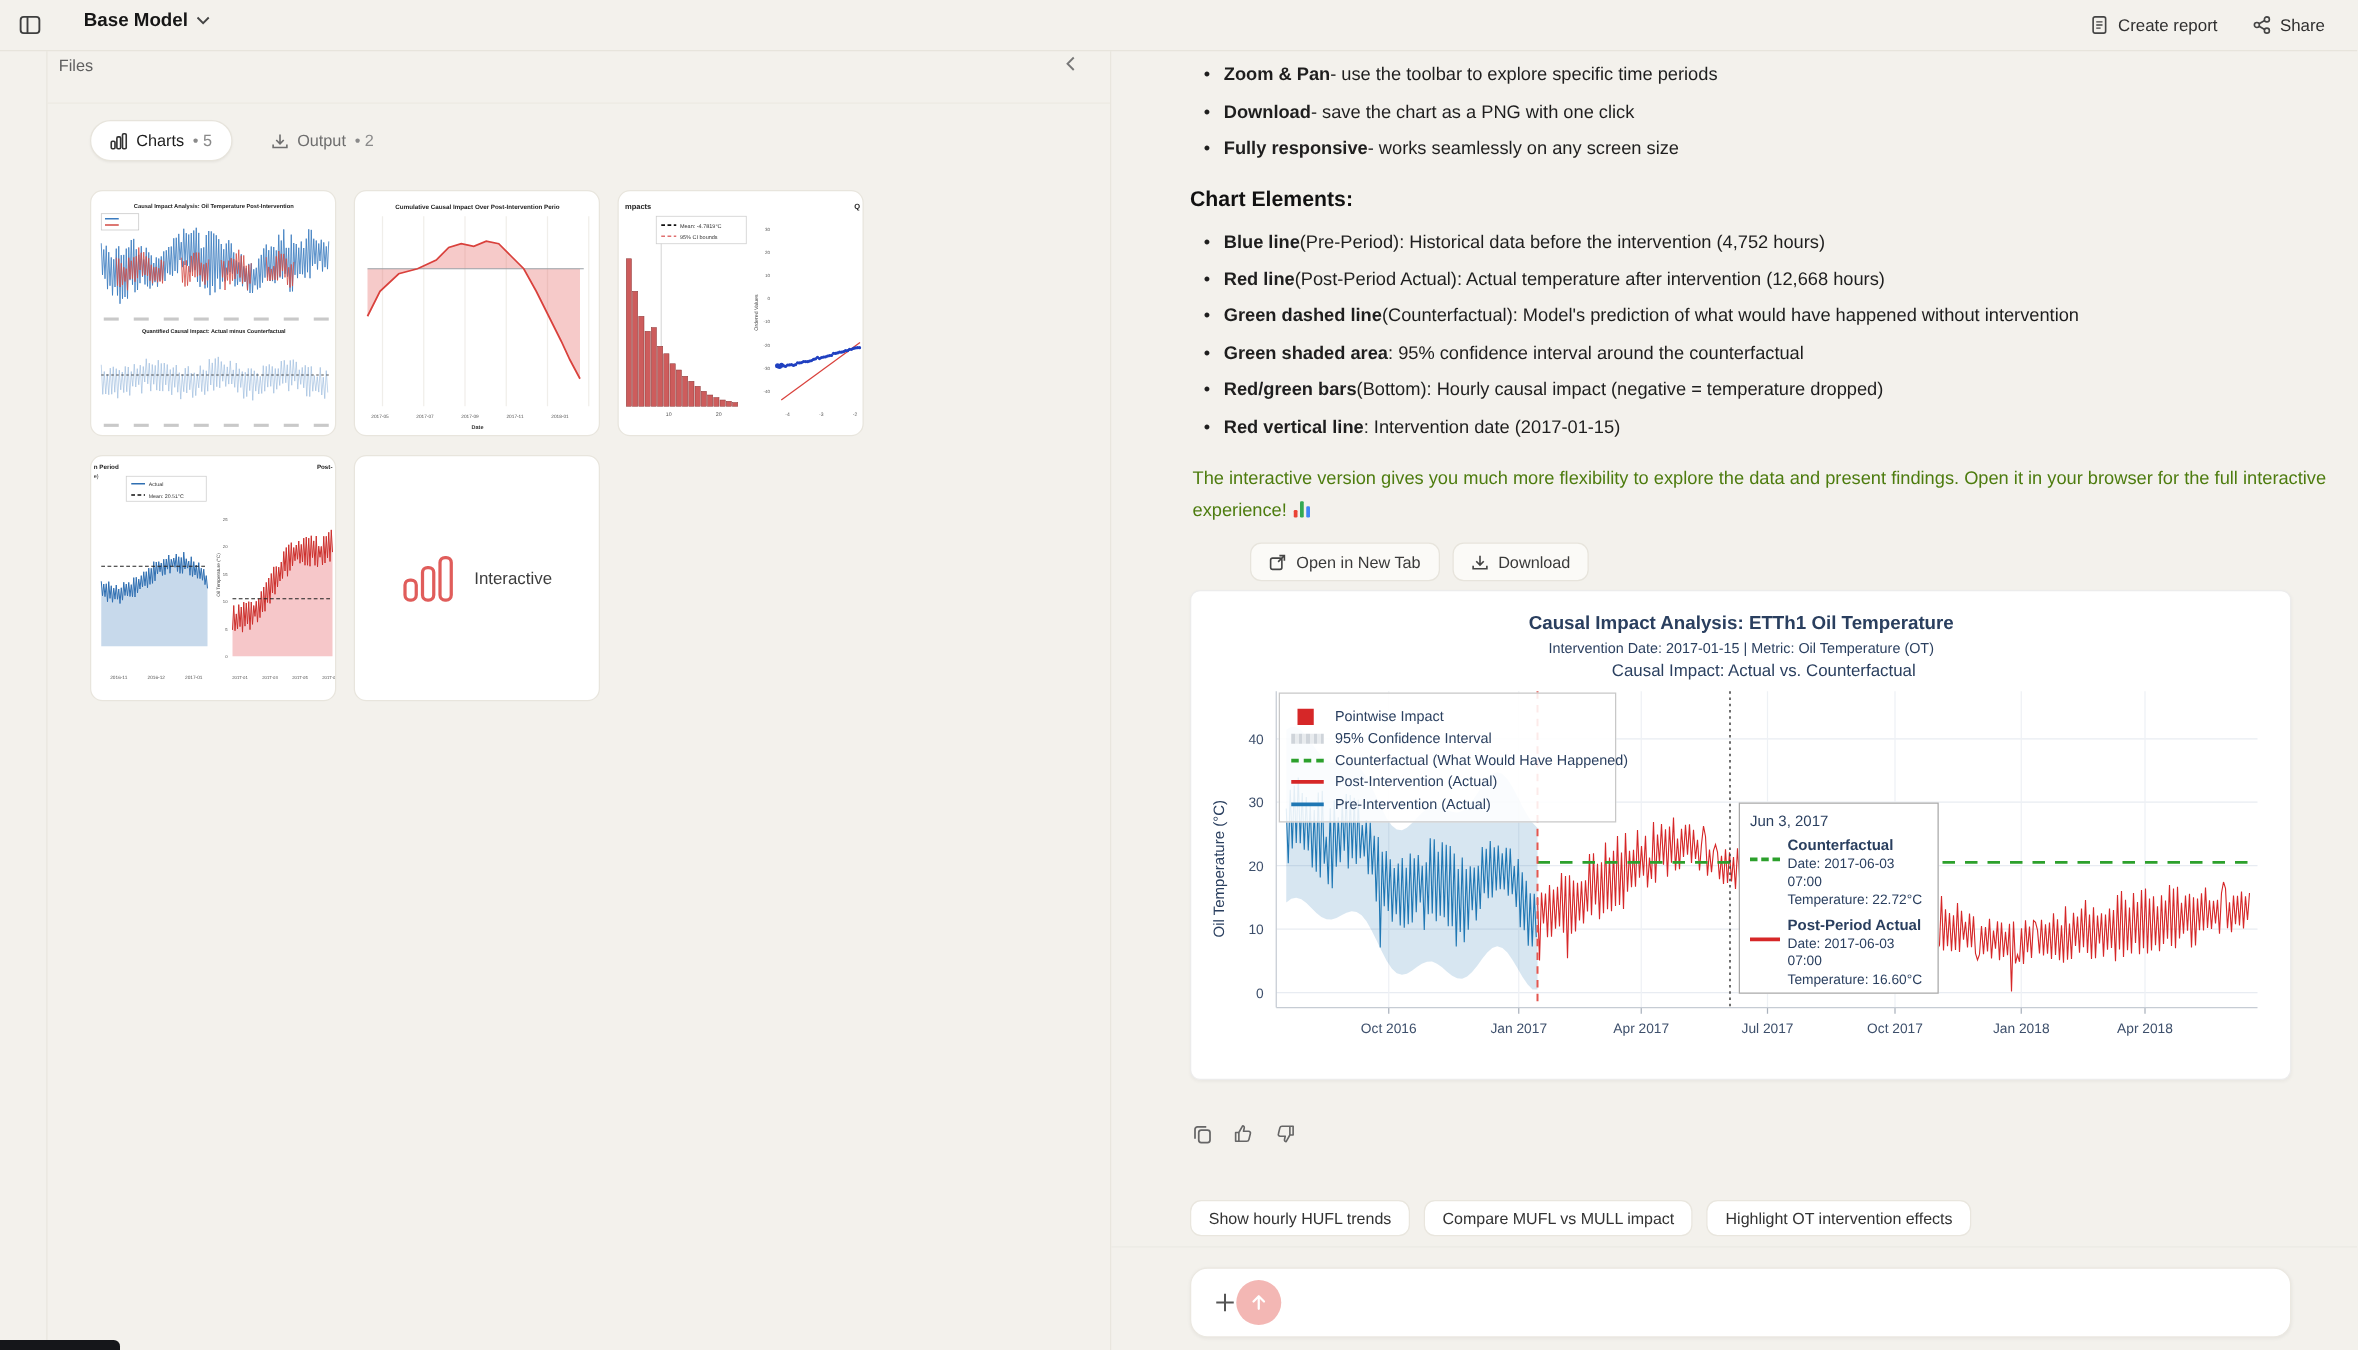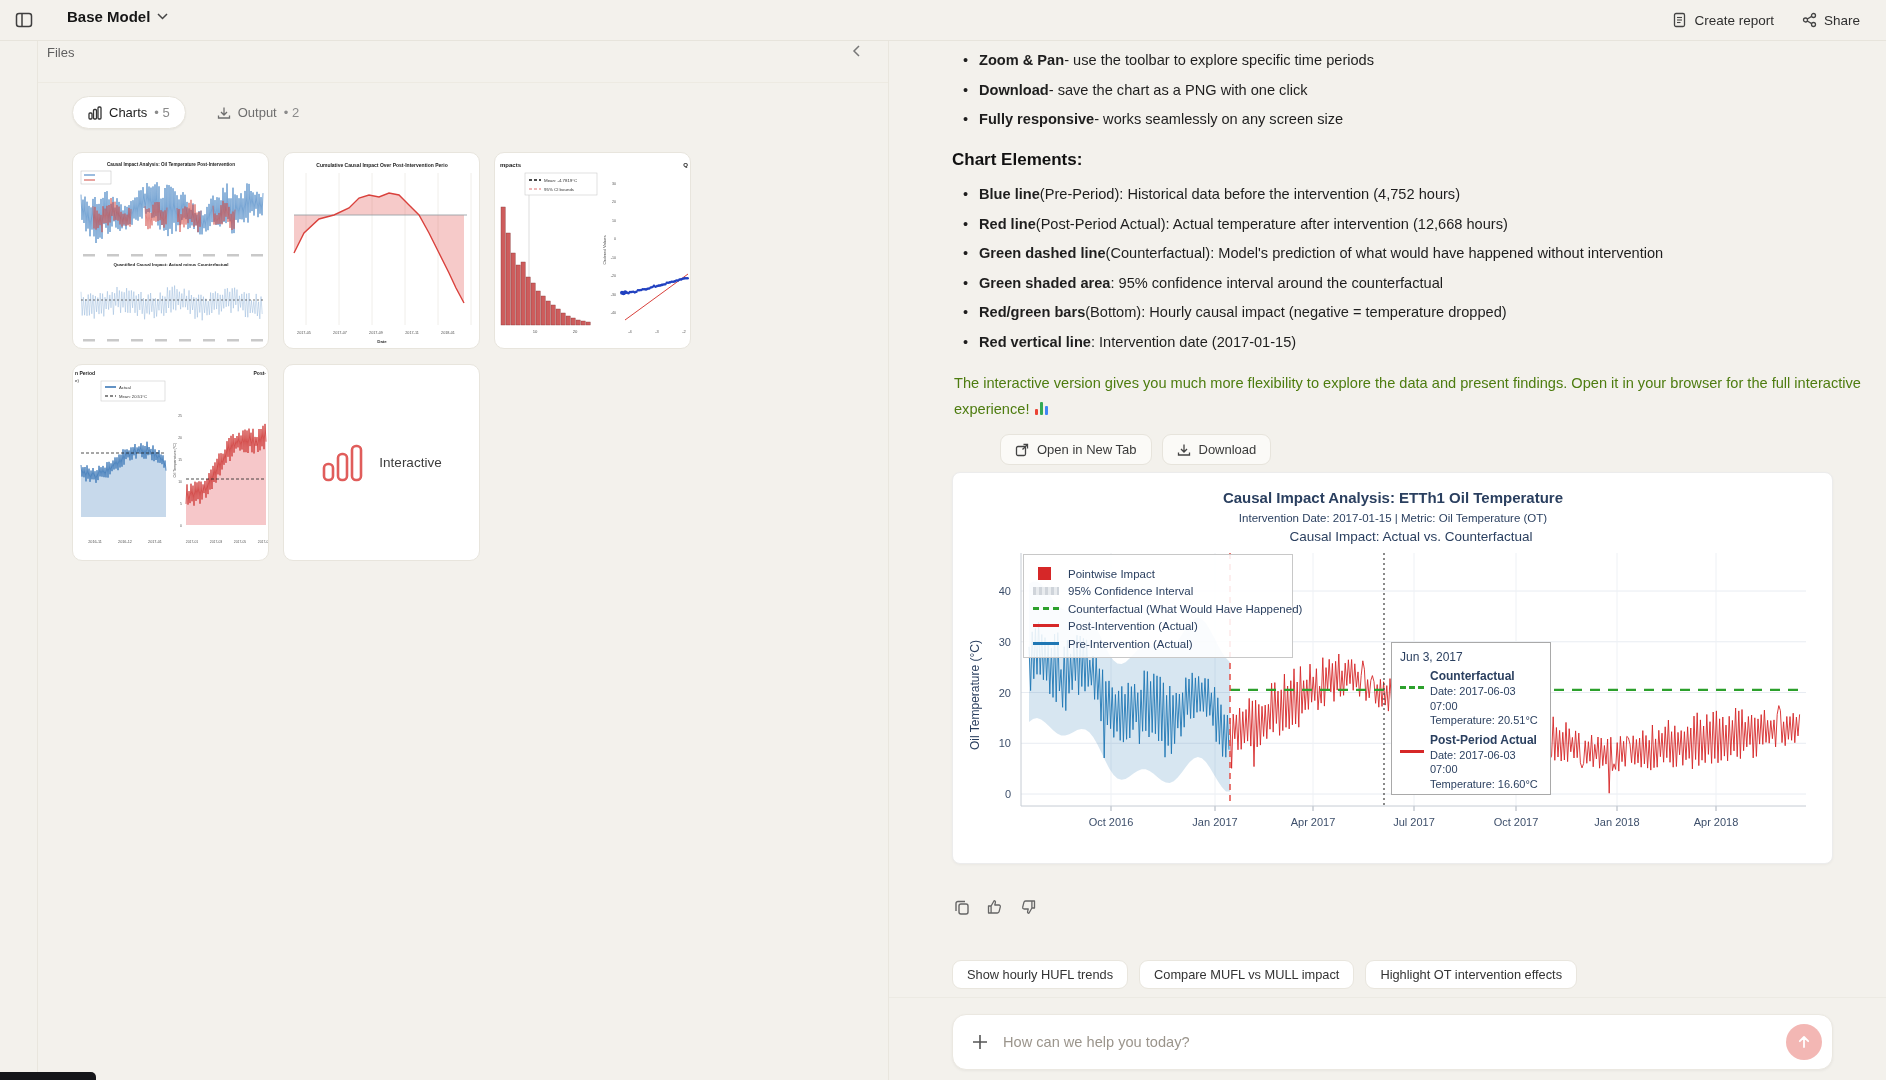--- a/index.html
+++ b/index.html
@@ -462,21 +462,21 @@
           <span class="sw blue-line"></span>
           <span>Pre-Intervention (Actual)</span>
         </div>
       </div>
     <div class="chart-tooltip" id="chart-tooltip">
         <div class="tt-title">Jun 3, 2017</div>
         <div class="tt-entry">
           <span class="tt-sw green-dashed"></span>
           <div class="tt-name">Counterfactual</div>
           <div class="tt-det">Date: 2017-06-03 07:00</div>
-          <div class="tt-det">Temperature: 20.51°C</div>
+          <div class="tt-det">Temperature: 22.72°C</div>
         </div>
         <div class="tt-entry">
           <span class="tt-sw red-line"></span>
           <div class="tt-name">Post-Period Actual</div>
           <div class="tt-det">Date: 2017-06-03 07:00</div>
           <div class="tt-det">Temperature: 16.60°C</div>
         </div>
       </div>
   </div>
 
@@ -500,21 +500,20 @@
     <div class="chip">Compare MUFL vs MULL impact</div>
     <div class="chip">Highlight OT intervention effects</div>
   </div>
 
   <div class="bottom-divider"></div>
 
   <div class="input-bar">
     <div class="plus-icon"><svg width="18" height="18" viewBox="0 0 18 18">
           <path d="M9 2v14M2 9h14" stroke="#555" stroke-width="1.6"></path>
         </svg></div>
-    <input class="chat-input" type="text" placeholder="How can we help you today?" style="">
     <div class="send-btn">
         <svg width="16" height="16" viewBox="0 0 16 16">
           <path d="M8 13V3.5M3.8 7.2L8 3l4.2 4.2" fill="none" stroke="#fff" stroke-width="1.8" stroke-linecap="round" stroke-linejoin="round"></path>
         </svg>
       </div>
   </div>
 
   <div class="dock-fragment"></div>
 </div>
 

